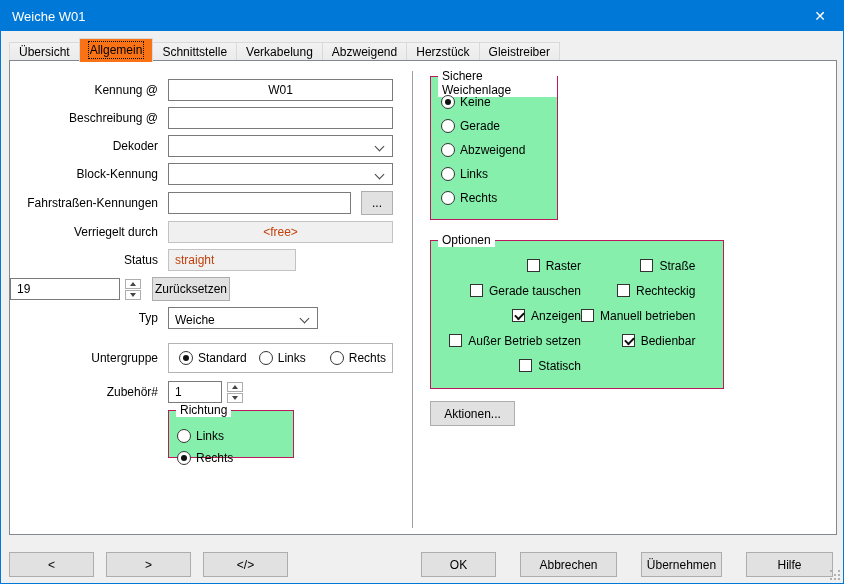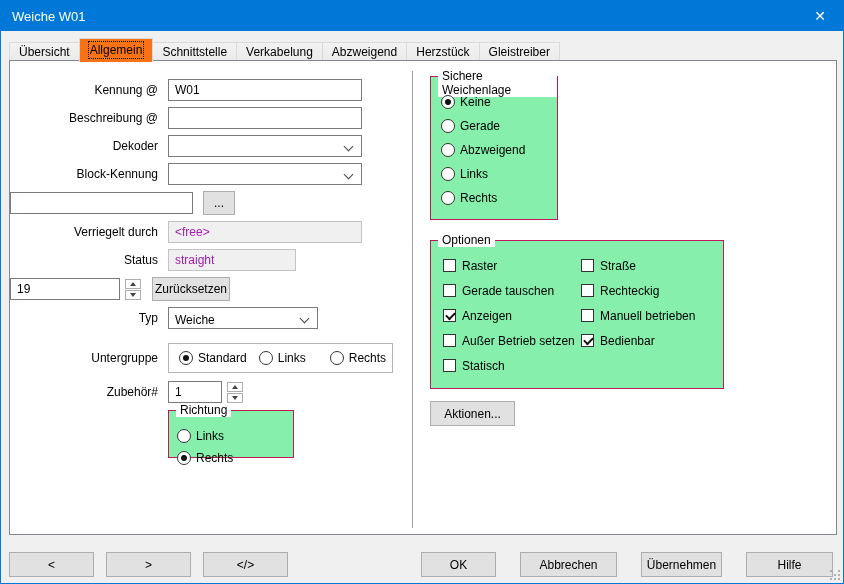--- a/index.html
+++ b/index.html
@@ -28,22 +28,22 @@
   .panel { position:absolute; left:8px; top:59px; width:828px; height:475px; background:#fff;
            border:1px solid #828790; z-index:2; }
   .vdivider { position:absolute; left:402px; top:10px; bottom:6px; width:1px; background:#a0a0a0; }
 
   
   .left-col { position:absolute; left:0; top:18px; width:400px; }
   .frow { display:flex; align-items:center; margin-bottom:6px; min-height:22px; }
   .flabel { width:148px; text-align:right; margin-right:10px; flex:none; }
   .tbox { height:22px; border:1px solid #7a7a7a; background:#fff; padding:0 6px; font:inherit;
           outline:none; }
-  .w225 { width:194px; } .w183 { width:183px; } .w130 { width:128px; } .w110 { width:110px; } .w150 { width:150px; }
-  .tbox:disabled { background:#f0f0f0; border-color:#c3c3c3; color:#a21caf; }
+  .w225 { width:225px;text-align:center; } .w183 { width:183px; } .w130 { width:128px; } .w110 { width:110px; } .w150 { width:150px; }
+  .tbox:disabled { background:#f0f0f0; border-color:#c3c3c3; color:#c2410c; }
   .combo { position:relative; height:22px; border:1px solid #7a7a7a; background:#fff; display:flex;
            align-items:center; padding:4px 24px 0 6px; }
   .chevron { position:absolute; right:9px; top:7px; width:7px; height:7px; border-right:1px solid #444;
              border-bottom:1px solid #444; transform:rotate(45deg) ; }
   .btn { background:#e1e1e1; border:1px solid #adadad; display:flex; align-items:center;
          justify-content:center; font:inherit; cursor:default; }
   .browse-btn { width:32px; height:24px; margin-left:10px; }
   .reset-btn { width:78px; height:24px; margin-left:11px; }
   .spinner { display:flex; flex-direction:column; margin-left:5px; gap:1px; }
   .spin-btn { width:16px; height:10px; border:1px solid #adadad; background:#fdfdfd; display:flex;
@@ -73,21 +73,21 @@
   .legend { position:absolute; top:-8px; left:7px; background:#fff; padding:0 4px; }
 
   .richtung-box { margin-left:158px; margin-top:7px; width:126px; height:48px; padding:14px 8px 0; }
   .richtung-box .opt { display:inline-flex; margin-right:14px; }
 
   
   .right-col { position:absolute; left:420px; top:15px; width:400px; }
   .sichere-box { width:128px; padding:14px 8px 8px 10px; }
   .sichere-box .opt { margin-bottom:2px; }
   .optionen-box { width:294px; margin-top:20px; padding:12px 8px 10px 12px; display:flex; }
-  .optionen-box .col { display:flex; flex-direction:column; }
+  .optionen-box .col { display:flex; flex-direction:column;align-items:flex-end; }
   .optionen-box .col1 { width:138px; }
   .optionen-box .opt { height:25px; }
   .aktionen-btn { width:85px; height:25px; margin-top:12px; }
 
   
   .footer { position:absolute; left:0; right:0; top:534px; height:49px; display:flex;
             align-items:flex-end; padding:0 10px 7px 8px; }
   .fbtn { height:25px; }
   .nav-group { display:flex; gap:12px; }
   .nav-group .fbtn { width:85px; }
@@ -156,20 +156,21 @@
 
       <div class="frow">
         <span class="flabel">Block-Kennung</span>
         <div class="combo w225">
           <span></span>
           <span class="chevron"></span>
         </div>
       </div>
 
       <div class="frow">
+        <span class="flabel">Fahrstraßen-Kennungen</span>
         <input class="tbox w183" type="text" value="" style="">
         <button class="btn browse-btn">...</button>
       </div>
 
       <div class="frow">
         <span class="flabel">Verriegelt durch</span>
         <input class="tbox w225" type="text" disabled="" value="&lt;free&gt;" style="">
       </div>
 
       <div class="frow">

